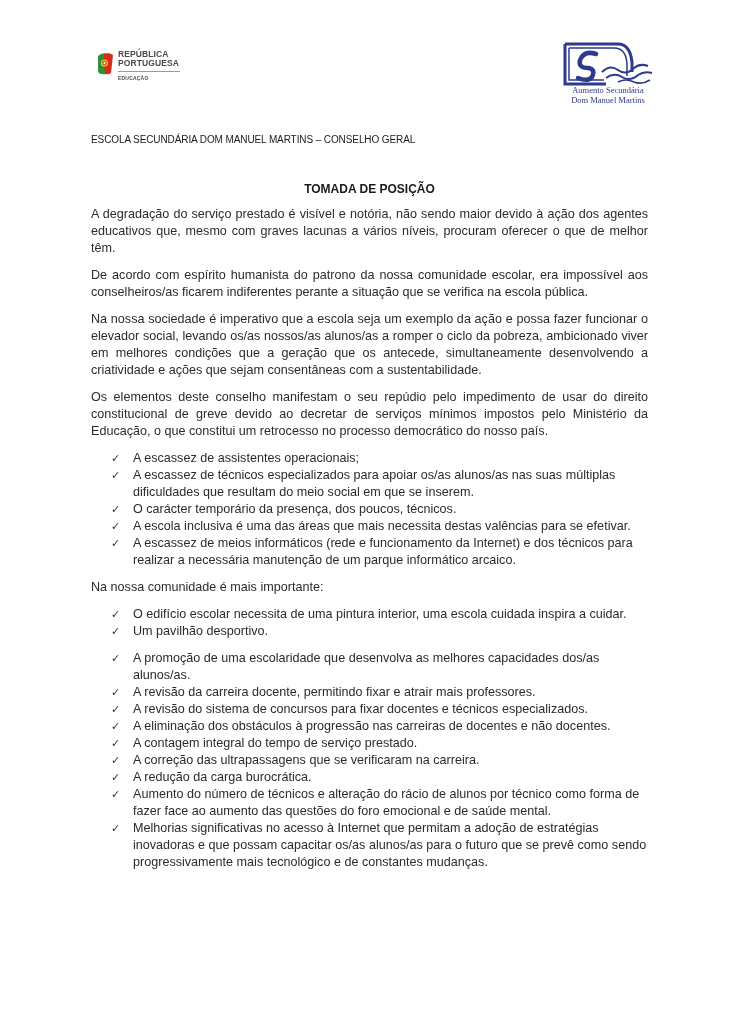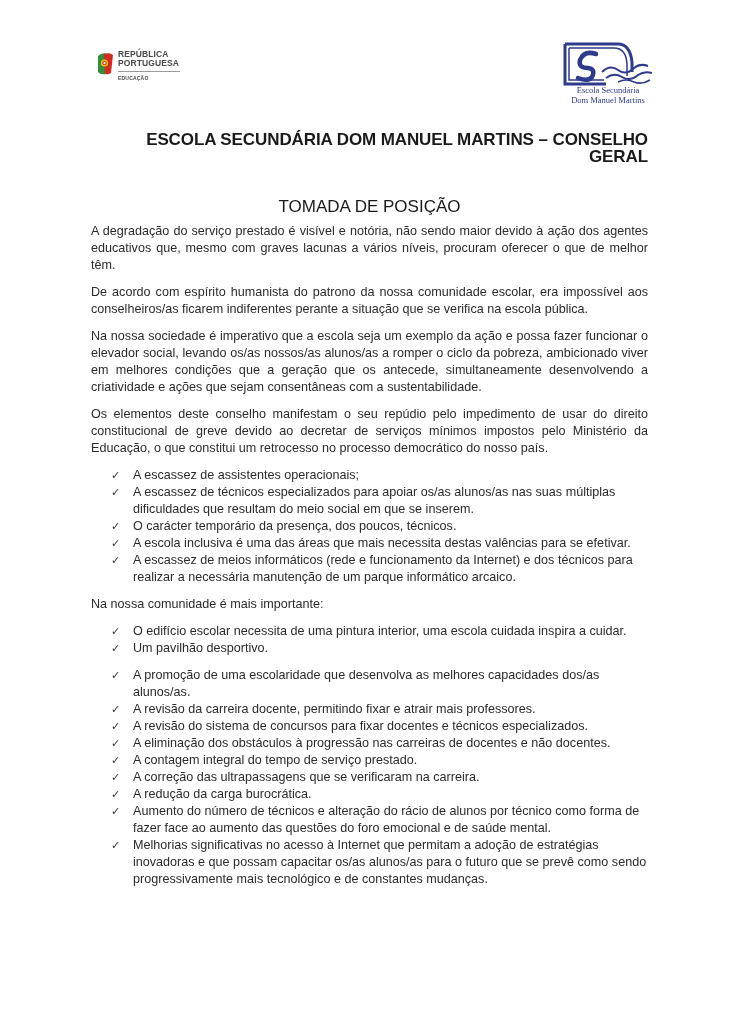--- a/index.html
+++ b/index.html
@@ -10,22 +10,22 @@
   .rp-emblem { width: 18px; height: 24px; margin-right: 4px; margin-top: 2px; }
   .rp-text { display: flex; flex-direction: column; }
   .rp-line { font-size: 8.5px; font-weight: bold; color: #4a4a4a; line-height: 9px; letter-spacing: 0.1px; }
   .rp-sep { width: 62px; height: 1px; background: #9a9a9a; margin: 3px 0 3px 0; }
   .rp-sub { font-size: 5px; font-weight: bold; color: #4a4a4a; letter-spacing: 0.2px; }
   .school-logo { position: absolute; left: 558px; top: 42px; width: 100px; height: 66px; }
   .school-name { position: absolute; left: 558px; top: 85px; width: 100px; text-align: center;
                  font-family: "Liberation Serif", "DejaVu Serif", serif; font-size: 8.5px; line-height: 10px; color: #2e3a8c; }
 
   .doc { position: absolute; left: 91px; top: 131px; width: 557px; font-size: 12.6px; line-height: 17px; color: #2b2b2b; }
-  .title { text-align: right; font-weight: bold; font-size: 17px; letter-spacing: -0.1px; margin: 0 0 33px 0; color: #1a1a1a; }
-  .subtitle { text-align: center; font-weight: normal; font-size: 17px; margin: 0 0 8px 0; color: #1a1a1a; }
+  .title { text-align: left; font-weight: normal; font-size: 10px; letter-spacing: -0.1px; margin: 0 0 33px 0; color: #1a1a1a; }
+  .subtitle { text-align: center; font-weight: bold; font-size: 12px; margin: 0 0 8px 0; color: #1a1a1a; }
   p.para { margin: 0 0 10px 0; text-align: justify; }
   p.para.left { text-align: left; }
   ul.checks { list-style: none; margin: 0 0 10px 0; padding: 0 0 0 20px; }
   ul.checks li { position: relative; padding-left: 22px; margin: 0; line-height: 17px; }
   ul.checks li .ck { position: absolute; left: 0; top: 0; font-size: 11px; color: #333; }
 </style>
 </head>
 <body>
 
 <div class="header">
@@ -49,21 +49,21 @@
     <path d="M7 2 L60 2 Q72 2 74 20 L74 30" fill="none" stroke="#2e3a8c" stroke-width="3"></path>
     <path d="M7 2 L7 42 L48 42" fill="none" stroke="#2e3a8c" stroke-width="3"></path>
     <path d="M11 6 L56 6 Q68 6 69 22 L69 34" fill="none" stroke="#2e3a8c" stroke-width="1.5"></path>
     <path d="M11 6 L11 38 L46 38" fill="none" stroke="#2e3a8c" stroke-width="1.5"></path>
     <path d="M38 12 Q26 8 22 18 Q20 26 30 26 Q38 27 34 35 Q30 40 20 36" fill="none" stroke="#2e3a8c" stroke-width="4.5" stroke-linecap="round"></path>
     <path d="M44 30 Q52 22 60 28 Q68 34 76 26 Q82 21 90 24" fill="none" stroke="#2e3a8c" stroke-width="2"></path>
     <path d="M48 36 Q56 30 64 35 Q72 40 80 33 Q86 29 94 31" fill="none" stroke="#2e3a8c" stroke-width="2"></path>
     <path d="M60 40 Q68 36 76 40 Q84 43 92 38" fill="none" stroke="#2e3a8c" stroke-width="1.5"></path>
   </svg>
   <div class="school-name">
-    <div>Escola  Secundária</div>
+    <div>Aumento  Secundária</div>
     <div>Dom Manuel Martins</div>
   </div>
 </div>
 
 <div class="doc">
   <div class="title">ESCOLA SECUNDÁRIA DOM MANUEL MARTINS – CONSELHO GERAL</div>
   <div class="subtitle">TOMADA DE POSIÇÃO</div>
 
   <p class="para">A degradação do serviço prestado é visível e notória, não sendo maior devido à ação dos agentes educativos que, mesmo com graves lacunas a vários níveis, procuram oferecer o que de melhor têm.</p>
   <p class="para">De acordo com espírito humanista do patrono da nossa comunidade escolar, era impossível aos conselheiros/as ficarem indiferentes perante a situação que se verifica na escola pública.</p>

